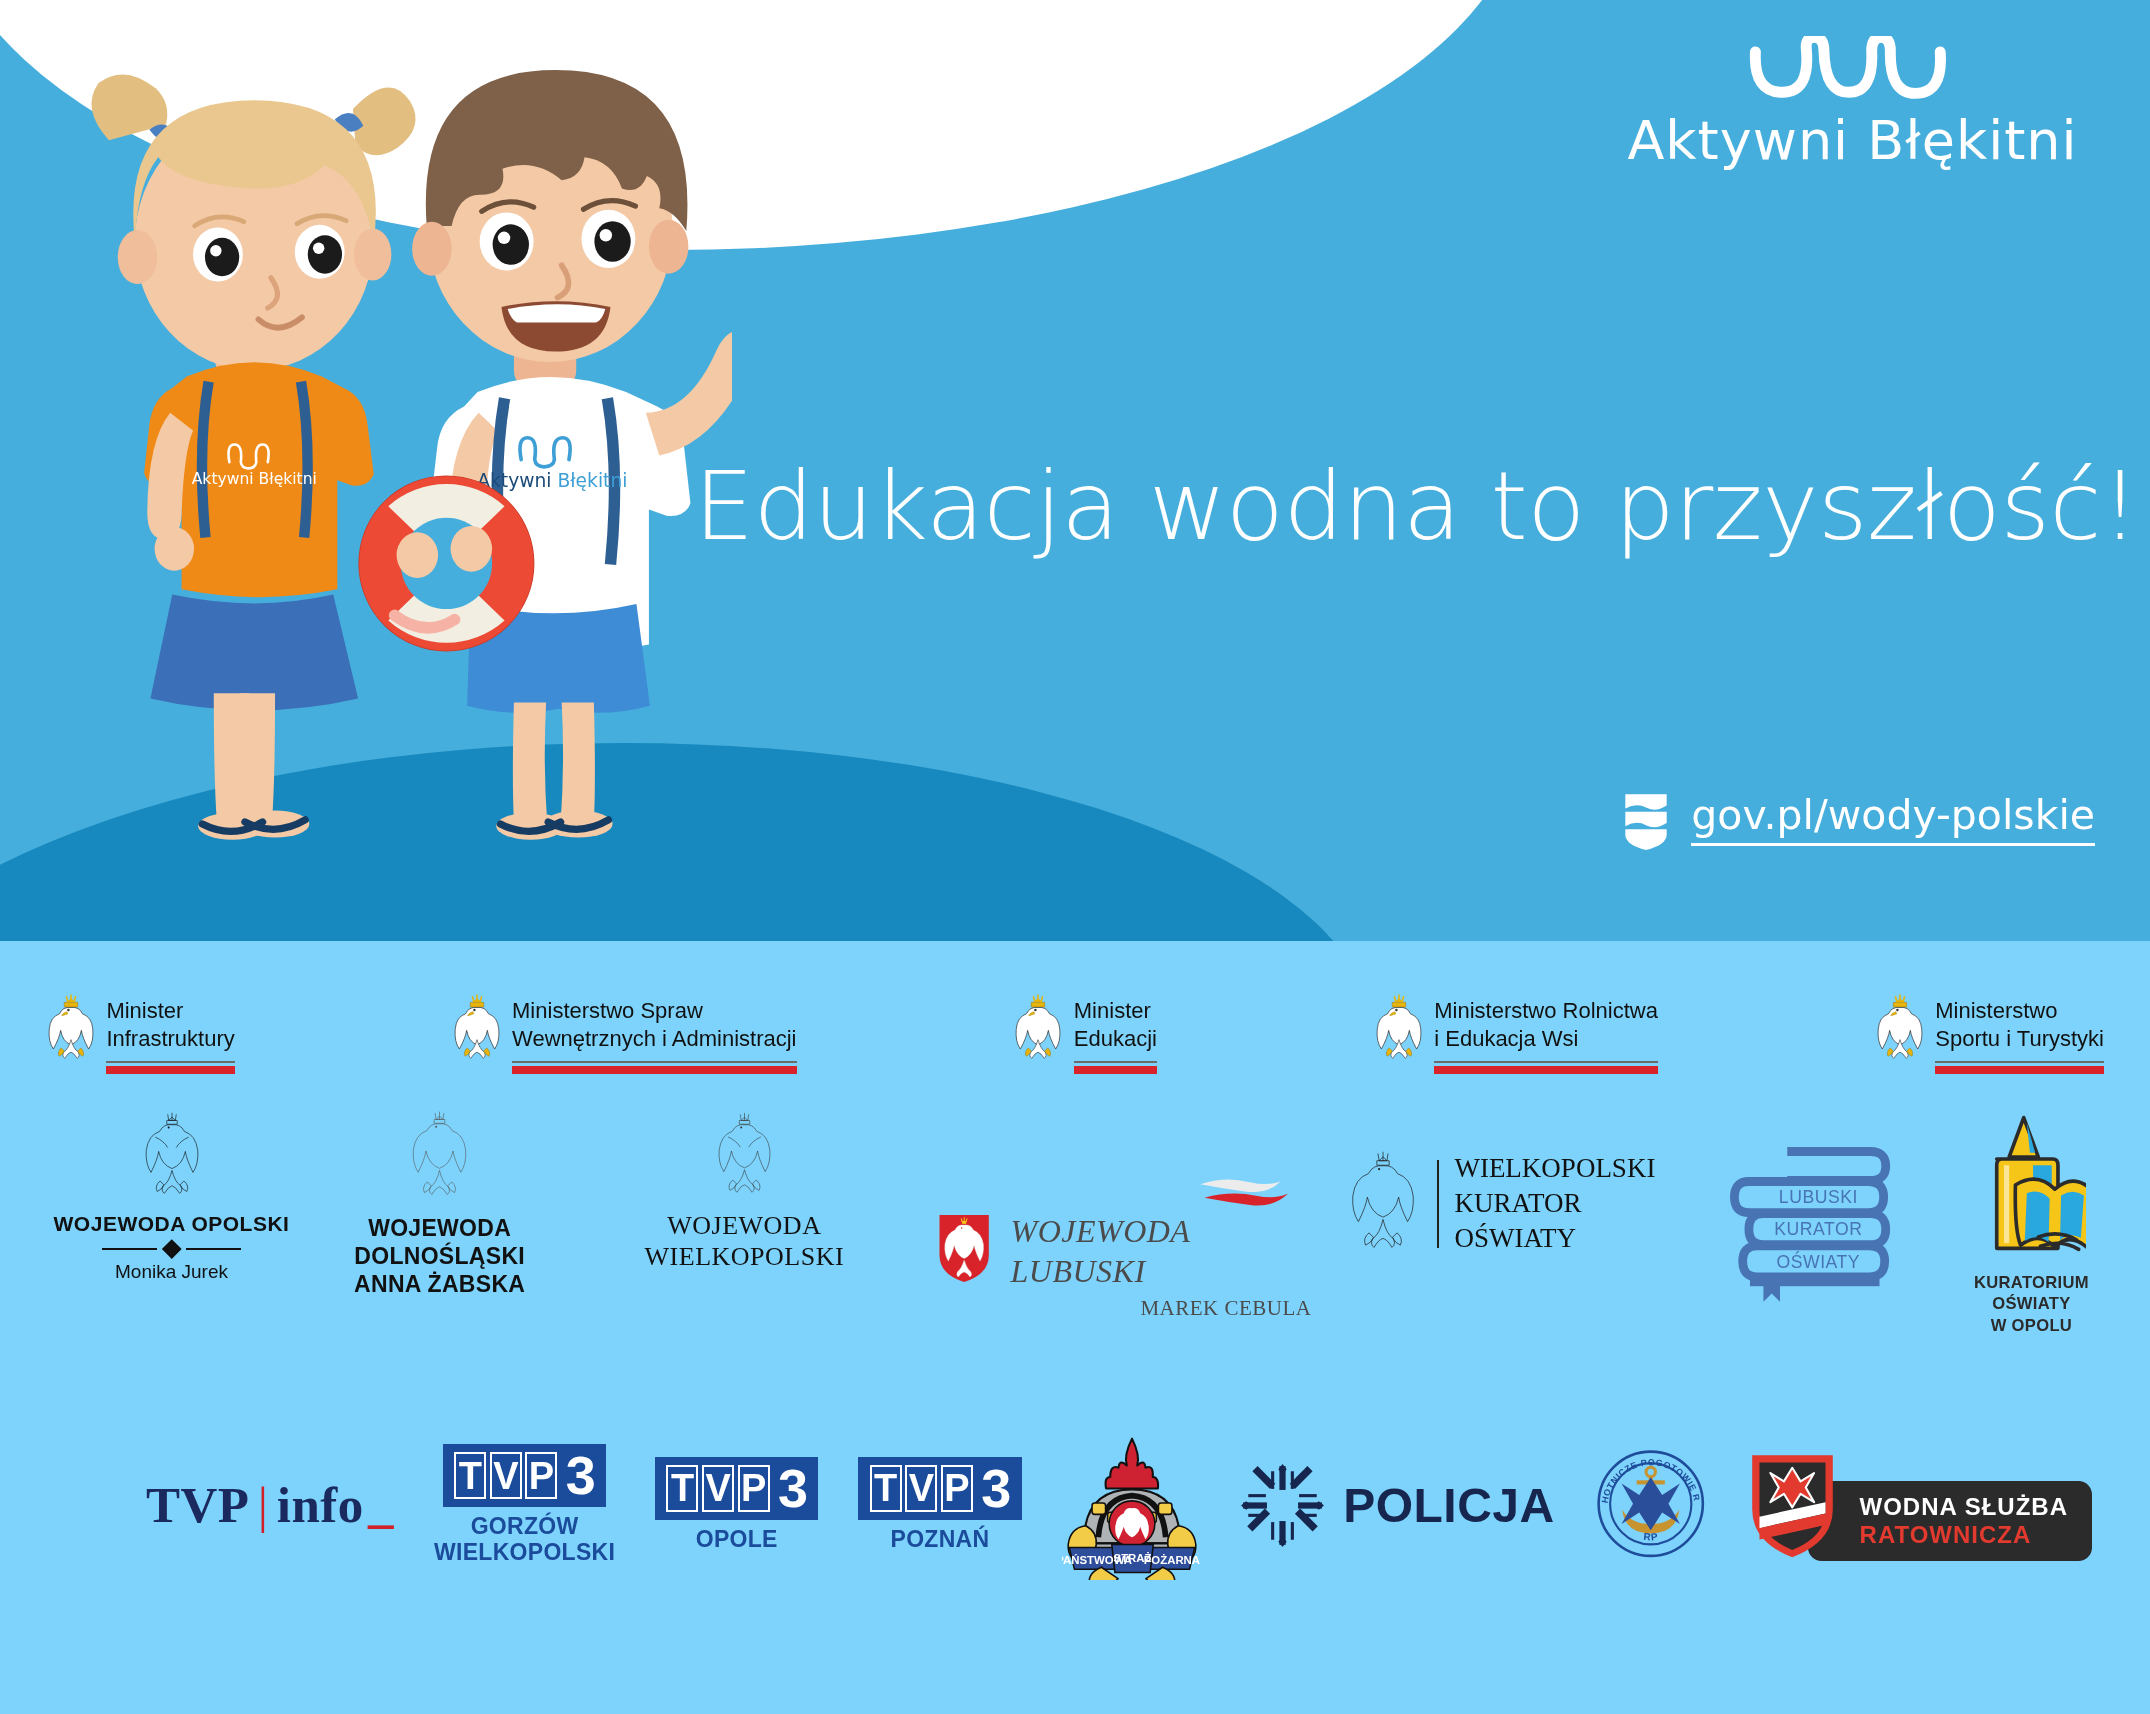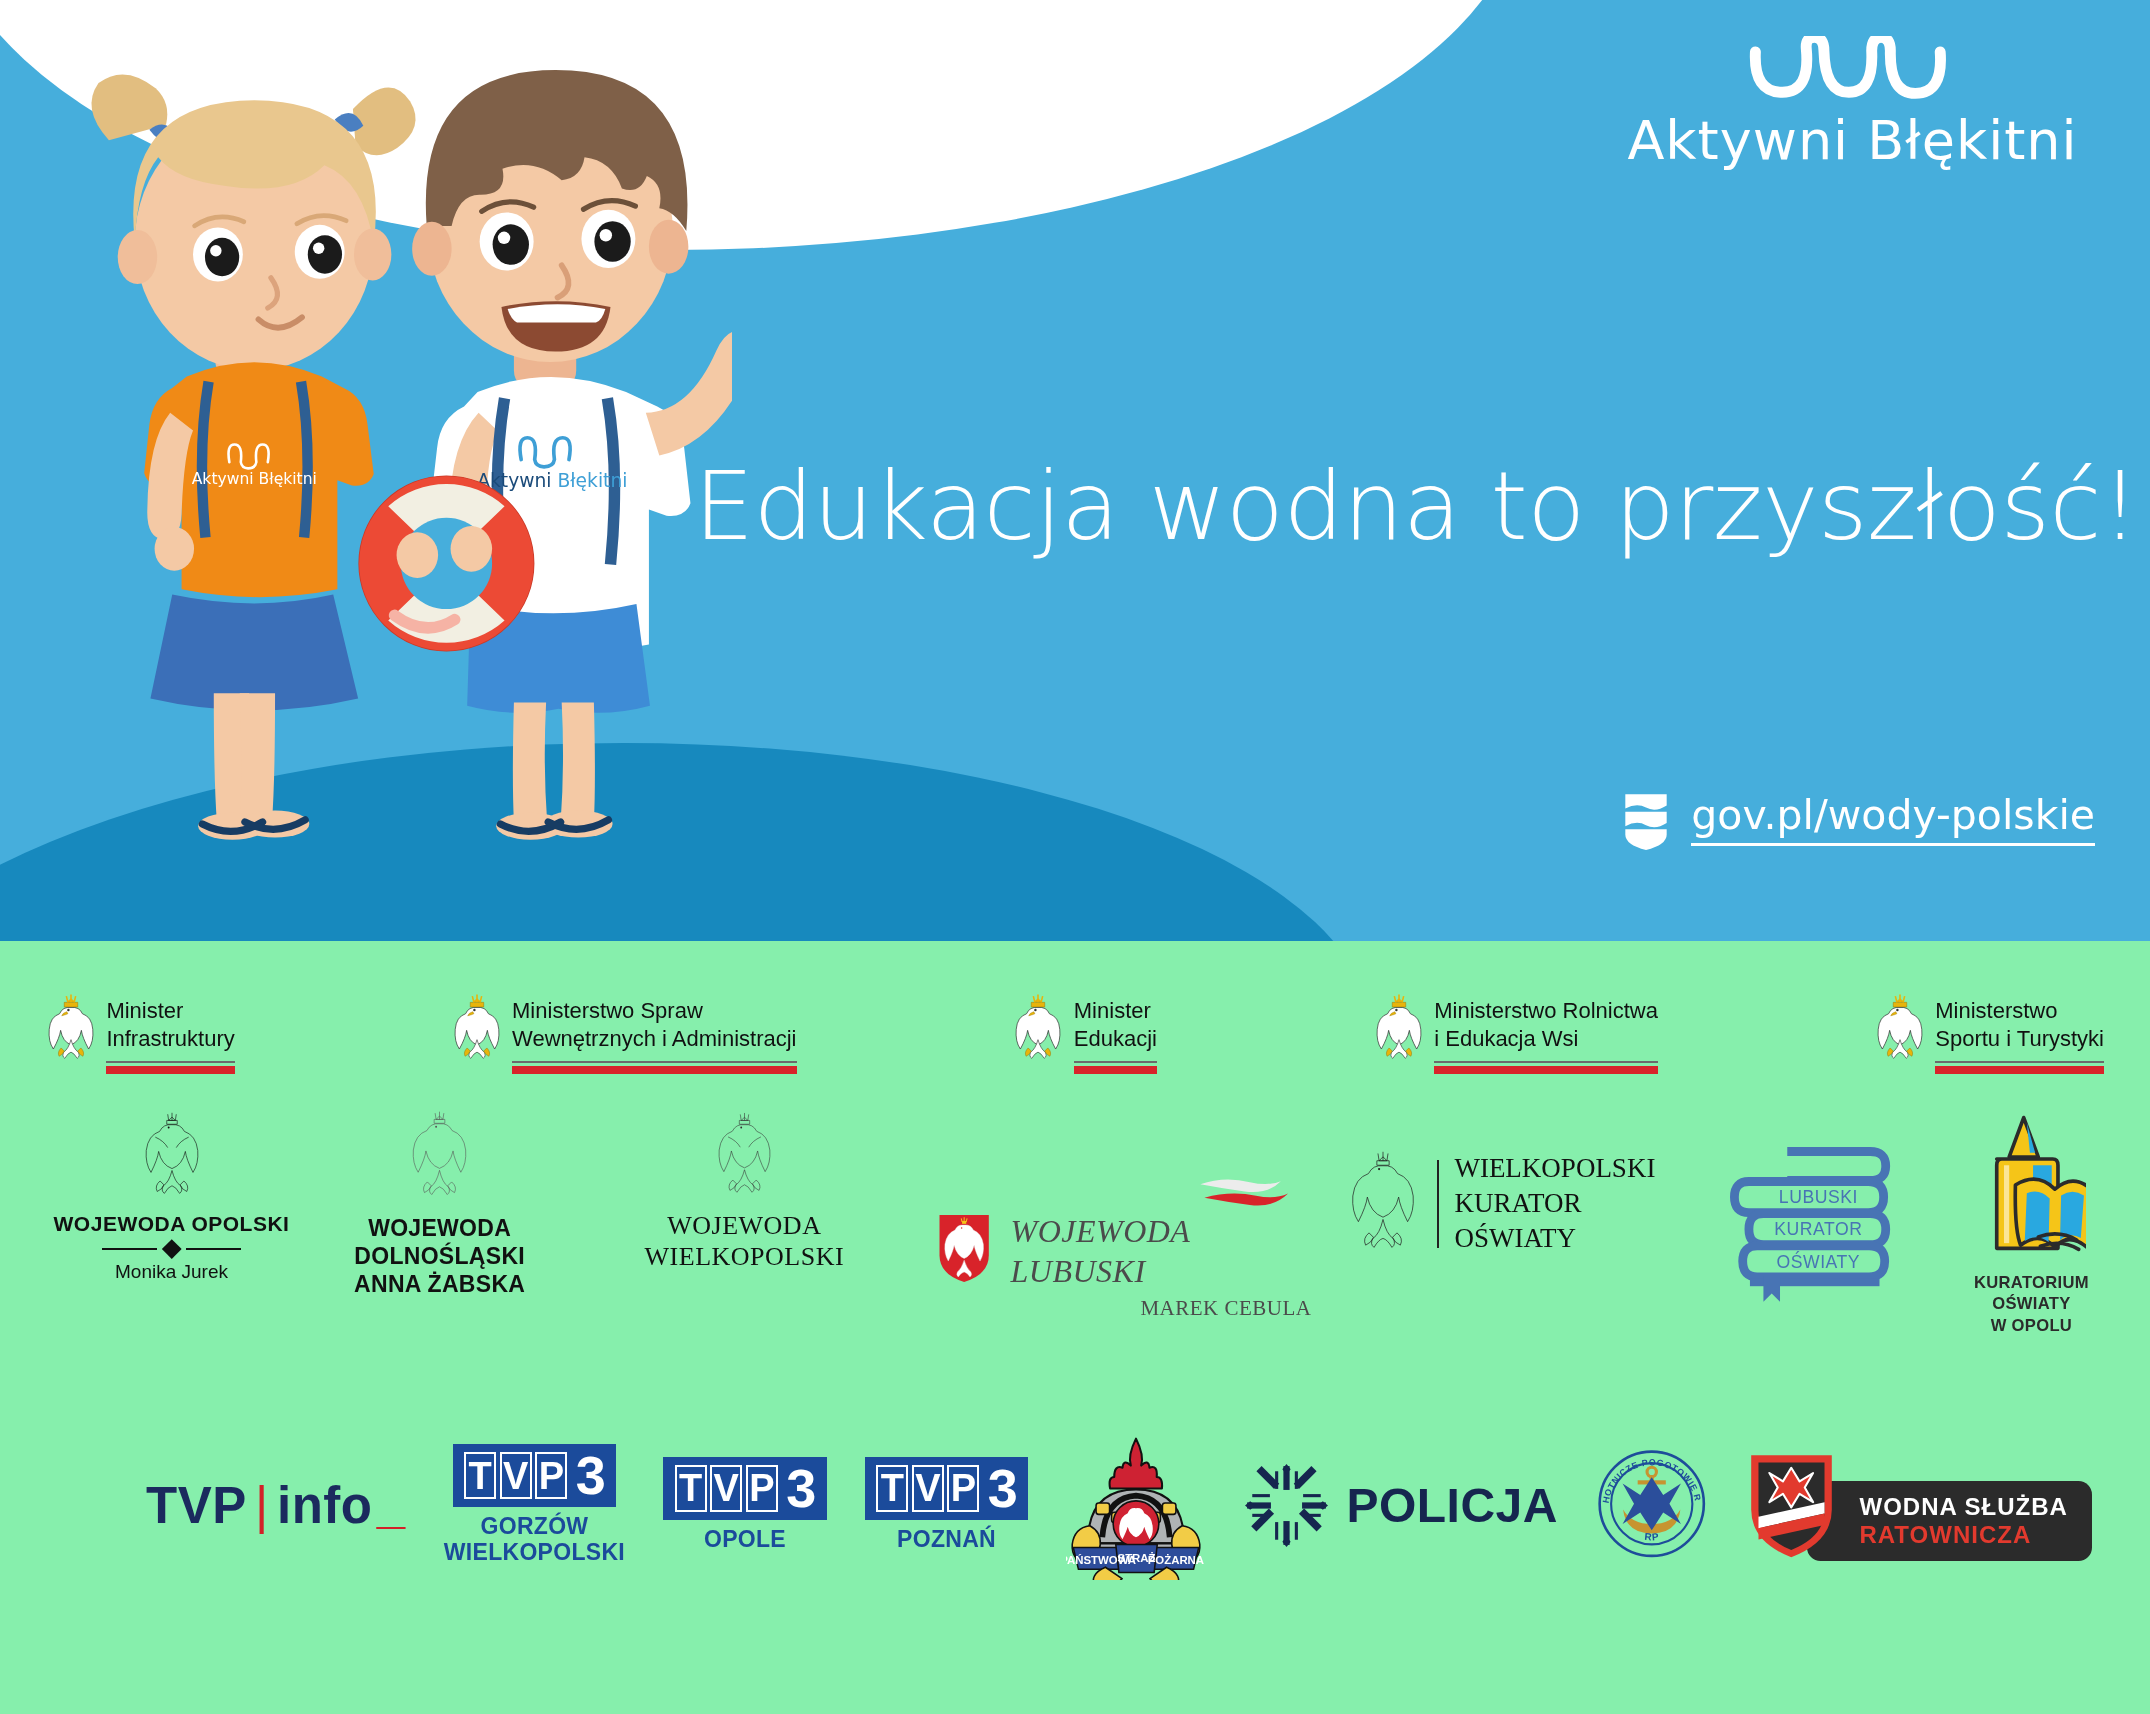--- a/index.html
+++ b/index.html
@@ -93,21 +93,21 @@
     left: 31px; top: 18px;
     width: 701px; height: 826px;
     z-index: 5;
   }
 
   
   .partners {
     position: relative;
     width: 2151px;
     height: 774px;
-    background: #86efac;
+    background: #7dd3fc;
     padding: 0 47px;
   }
 
   .row { display: flex; align-items: flex-start; width: 100%; }
 
   
   .row-ministries {
     height: 156px;
     padding-top: 29px;
     justify-content: space-between;
@@ -189,21 +189,21 @@
     color: #1B4B9B; font-weight: bold; font-size: 23px;
     margin-top: 7.3px; line-height: 1.12; white-space: pre-line;
     letter-spacing: 0.3px;
   }
 
   
   .tvpinfo {
     display: flex; align-items: baseline;
     font-size: 51px; font-weight: bold; color: #1B2A5E;
     letter-spacing: 0.5px;
-    font-family: Liberation Sans, sans-serif;
+    font-family: Liberation Serif, serif;
   }
   .tvpinfo .bar { color: #D32028; margin: 0 8.3px; font-weight: 400; }
   .tvpinfo .und { color: #D32028; margin-left: 4.2px; }
 
   
   .policja { display: flex; align-items: center; gap: 18.7px; }
   .policja-txt {
     color: #16264F; font-size: 48px; font-weight: bold; letter-spacing: 0.5px;
     font-family: "Liberation Sans", sans-serif;
   }

